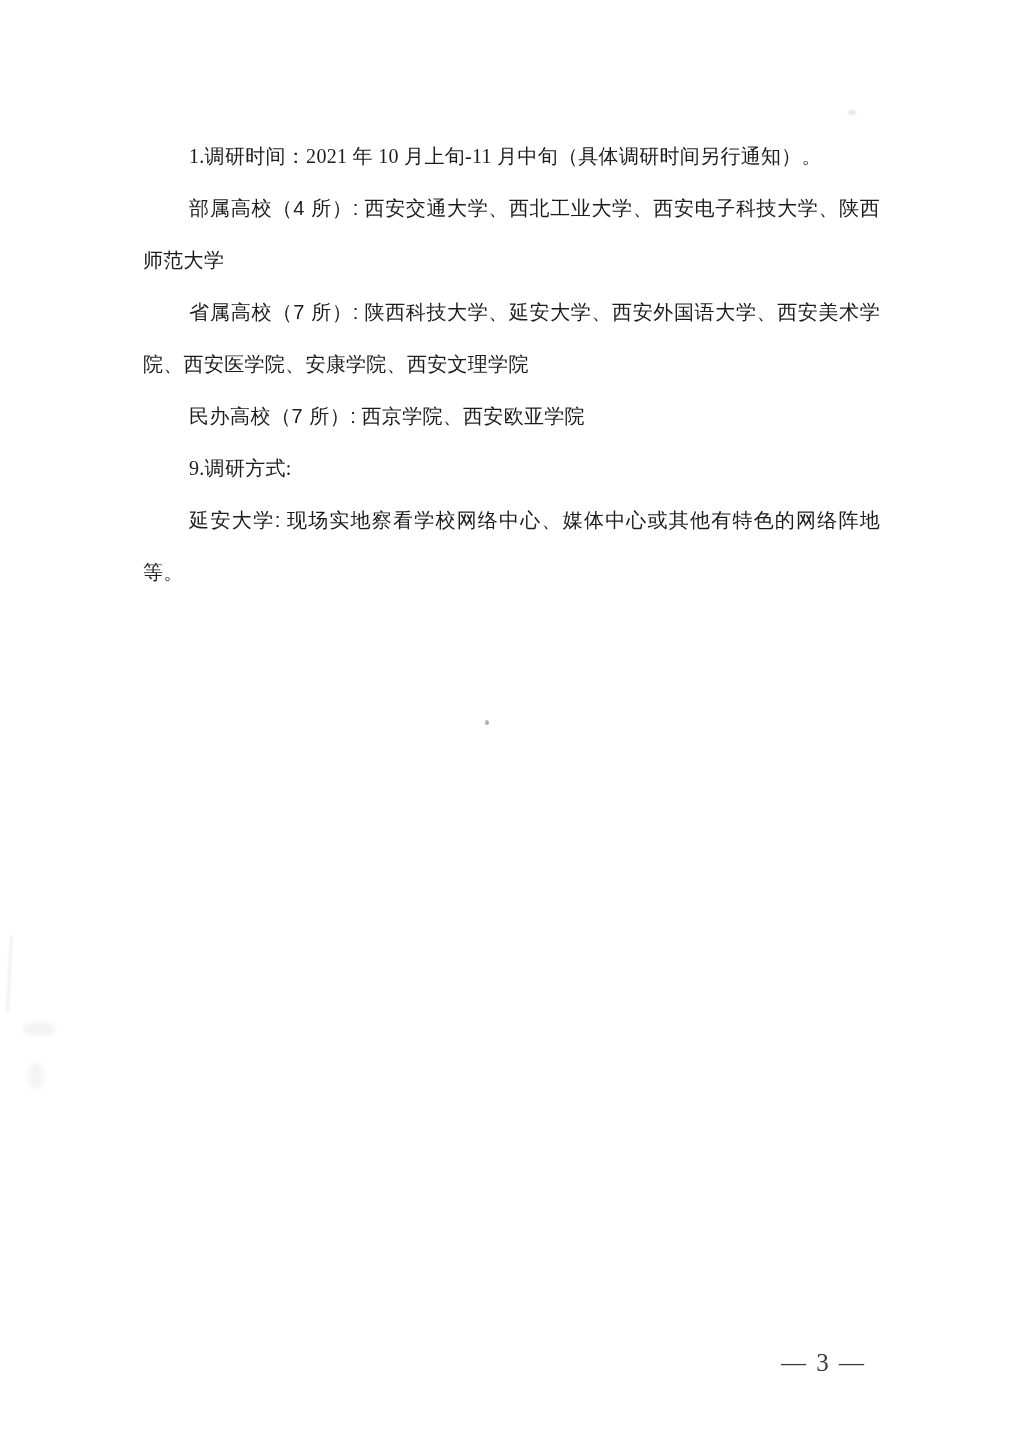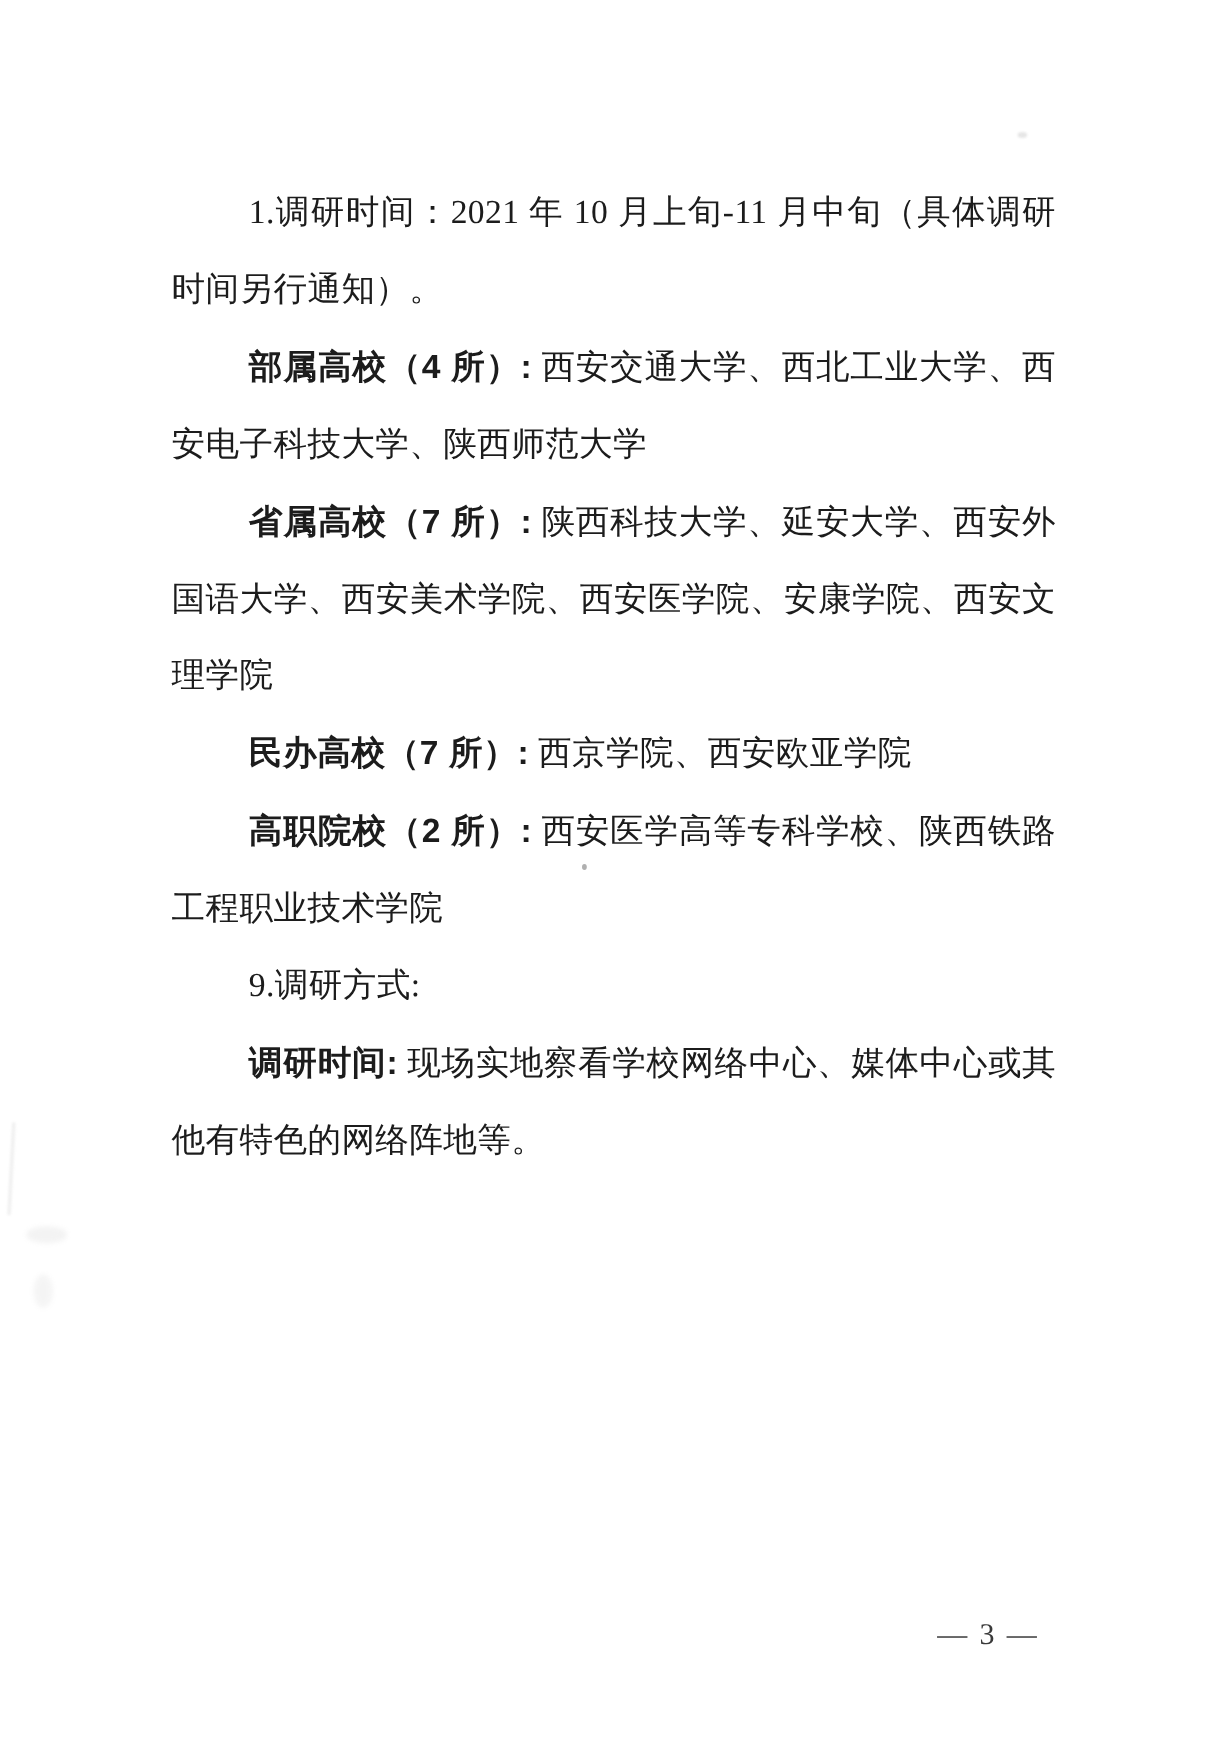--- a/index.html
+++ b/index.html
@@ -12,34 +12,34 @@
     width: 1024px;
     height: 1448px;
     background: #ffffff;
     overflow: hidden;
     font-family: "Liberation Serif", "DejaVu Serif", serif;
     color: #1c1c1c;
   }
   .doc-body {
     position: absolute;
     left: 143px;
-    top: 146px;
+    top: 130px;
     width: 737px;
-    font-size: 28px;
-    line-height: 64px;
+    font-size: 20px;
+    line-height: 52px;
     text-align: justify;
     letter-spacing: 0.3px;
   }
   .para {
     margin: 0;
     text-indent: 2.3em;
   }
   .para-label {
     font-family: "Liberation Sans", "DejaVu Sans", sans-serif;
-    font-weight: 700;
+    font-weight: 400;
     letter-spacing: 0.5px;
   }
   .page-number {
     position: absolute;
     top: 1348px;
     right: 158px;
     font-size: 25px;
     line-height: 30px;
     color: #3a3a3a;
     font-family: "Liberation Serif", "DejaVu Serif", serif;
@@ -110,28 +110,27 @@
 
     <p class="para"><span>1.调研时间：2021 年 10 月上旬-11 月中旬（具体调研时间另行通知）。</span></p>
 
 
     <p class="para"><span class="para-label">部属高校（4 所）:</span><span> 西安交通大学、西北工业大学、西安电子科技大学、陕西师范大学</span></p>
 
     <p class="para"><span class="para-label">省属高校（7 所）:</span><span> 陕西科技大学、延安大学、西安外国语大学、西安美术学院、西安医学院、安康学院、西安文理学院</span></p>
 
     <p class="para"><span class="para-label">民办高校（7 所）:</span><span> 西京学院、西安欧亚学院</span></p>
 
-    <p class="para"><span class="para-label">高职院校（2 所）:</span><span> 西安医学高等专科学校、陕西铁路工程职业技术学院</span></p>
 
     <p class="para"><span>9.调研方式:</span></p>
 
 
 
 
-    <p class="para"><span class="para-label">调研时间:</span><span> 现场实地察看学校网络中心、媒体中心或其他有特色的网络阵地等。</span></p>
+    <p class="para"><span class="para-label">延安大学:</span><span> 现场实地察看学校网络中心、媒体中心或其他有特色的网络阵地等。</span></p>
 
   </div>
 
   <div class="page-number">— 3 —</div>
 
   <div class="artifact artifact-streak"></div>
   <div class="artifact artifact-smudge-1"></div>
   <div class="artifact artifact-smudge-2"></div>
   <div class="artifact artifact-dot"></div>
   <div class="artifact artifact-speck"></div>

